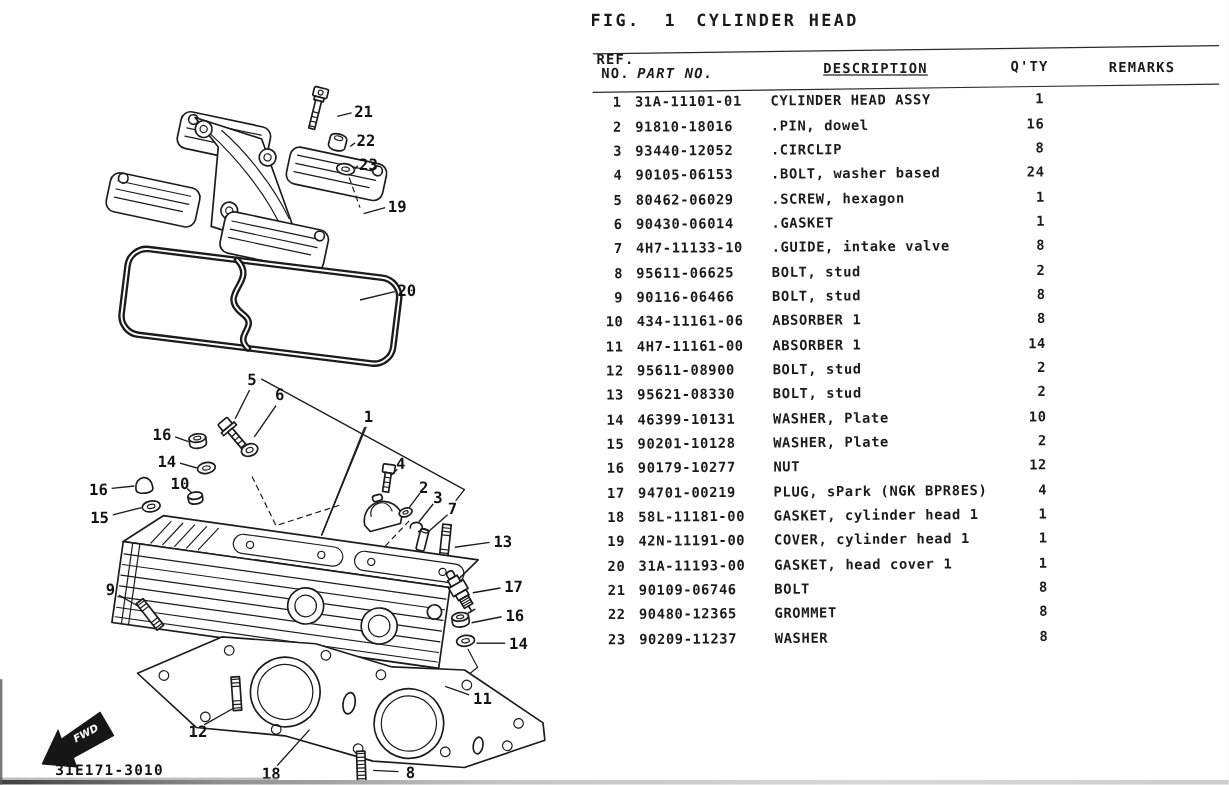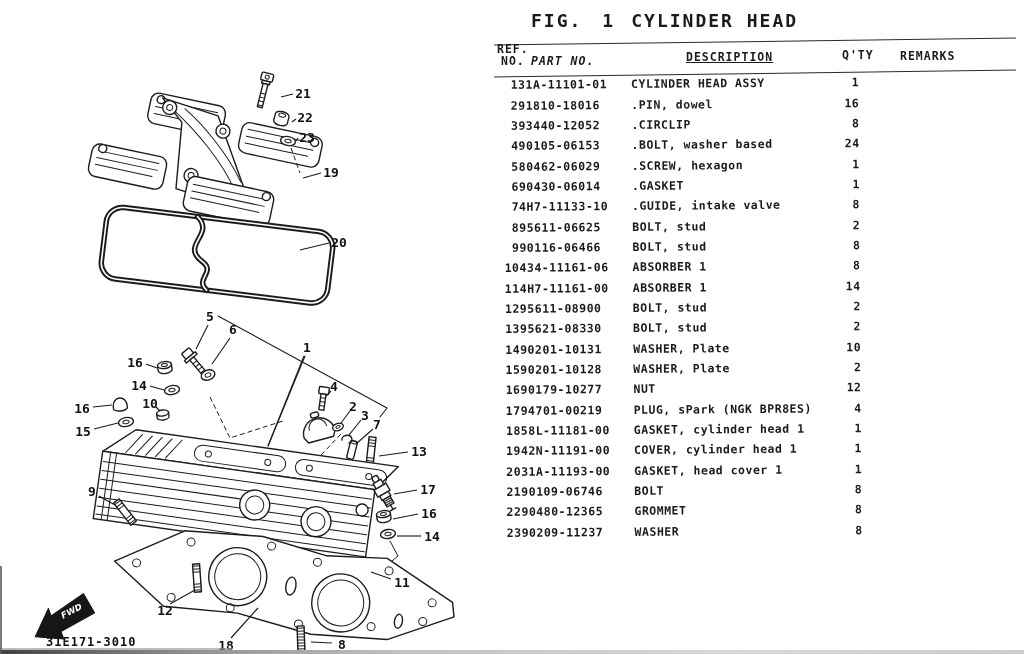--- a/index.html
+++ b/index.html
@@ -1,35 +1,35 @@
 <!DOCTYPE html>
 <html><head>
 <meta charset="utf-8">
 <style>
   html,body{margin:0;padding:0;background:#e9e9e9;}
   .page{position:relative;width:1024px;height:654px;background:#ffffff;overflow:hidden;
         font-family:"DejaVu Sans Mono","Liberation Mono",monospace;color:#1b1b1b;}
   
-  .fig-title{position:absolute;left:531px;top:10px;font-size:18px;font-weight:bold;letter-spacing:2px;white-space:nowrap;}
+  .fig-title{position:absolute;left:492px;top:10px;font-size:14px;font-weight:bold;letter-spacing:2px;white-space:nowrap;}
   .fig-title .gap1{display:inline-block;width:20px;}
   .fig-title .gap2{display:inline-block;width:16px;}
   .rule{position:absolute;left:494px;width:522px;border-top:1.6px solid #2a2a2a;}
   .rule-top{top:41px;transform:rotate(-0.75deg);}
   .rule-mid{top:73px;transform:rotate(-0.75deg);}
   .th{position:absolute;font-size:11.5px;font-weight:bold;letter-spacing:1px;white-space:nowrap;}
   .h-ref1{left:497px;top:42px;}
   .h-ref2{left:501px;top:54px;}
   .h-part{left:531px;top:54px;font-style:italic;}
   .h-desc{left:686px;top:50px;text-decoration:underline;}
   .h-qty{left:842px;top:48px;}
-  .h-rem{left:900px;top:49px;}
+  .h-rem{left:924px;top:49px;}
   .tbody{position:absolute;left:494px;top:75px;width:524px;transform:rotate(-0.45deg);transform-origin:0 0;}
   .trow{display:flex;height:20.35px;align-items:center;font-size:11.5px;font-weight:bold;letter-spacing:0.5px;white-space:nowrap;}
   .c-ref{width:24px;text-align:right;flex:none;}
-  .c-part{width:113px;flex:none;}
+  .c-part{width:113px;margin-left:11px;flex:none;}
   .c-desc{width:178px;flex:none;}
   .c-qty{width:50px;text-align:right;flex:none;}
   .c-rem{flex:1;padding-left:30px;}
   
   .diagram{position:absolute;left:0;top:0;}
   .o{fill:none;stroke:#1c1c1c;stroke-width:1.4;stroke-linejoin:round;stroke-linecap:round;}
   .of{fill:#ffffff;stroke:#1c1c1c;stroke-width:1.4;stroke-linejoin:round;}
   .f1{fill:none;stroke:#1c1c1c;stroke-width:1;stroke-linecap:round;}
   .thk{fill:none;stroke:#1c1c1c;stroke-width:5.5;stroke-linejoin:round;stroke-linecap:round;}
   .thkw{fill:none;stroke:#ffffff;stroke-width:1.6;stroke-linejoin:round;stroke-linecap:round;}
@@ -401,21 +401,21 @@
       </div>
       <div class="trow">
         <span class="c-ref">13</span>
         <span class="c-part">95621-08330</span>
         <span class="c-desc">BOLT, stud</span>
         <span class="c-qty">2</span>
         <span class="c-rem"></span>
       </div>
       <div class="trow">
         <span class="c-ref">14</span>
-        <span class="c-part">90201-10131</span>
+        <span class="c-part">46399-10131</span>
         <span class="c-desc">WASHER, Plate</span>
         <span class="c-qty">10</span>
         <span class="c-rem"></span>
       </div>
       <div class="trow">
         <span class="c-ref">15</span>
         <span class="c-part">90201-10128</span>
         <span class="c-desc">WASHER, Plate</span>
         <span class="c-qty">2</span>
         <span class="c-rem"></span>

